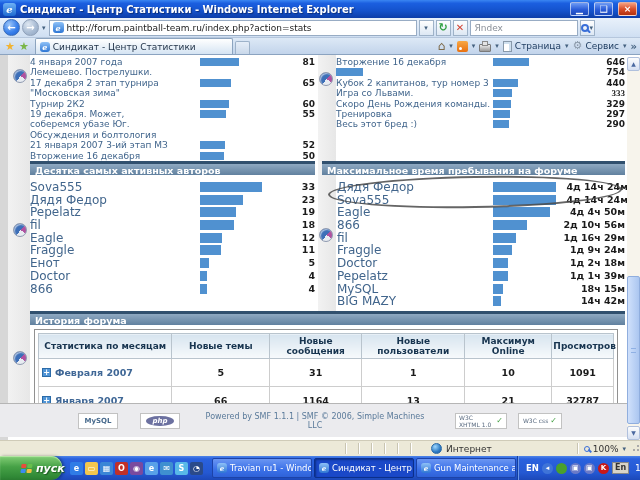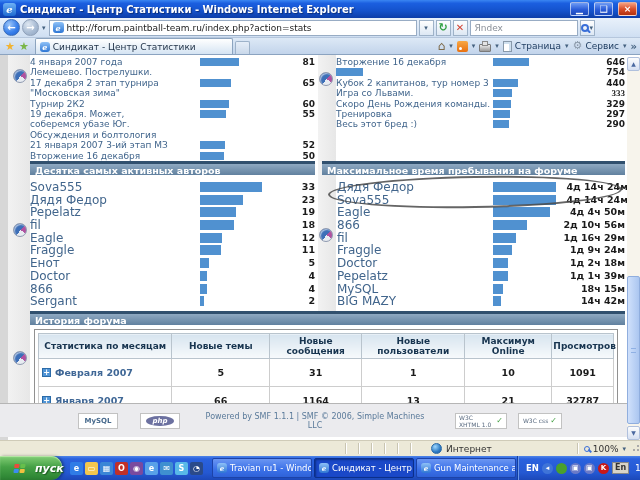--- a/index.html
+++ b/index.html
@@ -157,22 +157,22 @@
   .minimag::after{content:"";position:absolute;width:4px;height:1.5px;background:#3a6fd8;
     transform:rotate(45deg);right:-3px;bottom:-1px}
   .grip{width:8px;height:8px;margin-right:1px;
     background:radial-gradient(circle at 7px 1px,#aaa 1px,transparent 1.4px),
                radial-gradient(circle at 7px 5px,#aaa 1px,transparent 1.4px),
                radial-gradient(circle at 3px 5px,#aaa 1px,transparent 1.4px)}
 
   
   .taskbar{position:absolute;top:456px;left:0;width:640px;height:24px;
     background:linear-gradient(#4f86e8 0%,#2a62de 12%,#2458d2 70%,#1c48b8 100%);display:flex;align-items:center}
-  .startbtn{height:24px;width:62px;border-radius:0 11px 11px 0;display:flex;align-items:center;gap:10px;
-    padding:0 8px 0 14px;background:linear-gradient(#83cf76,#46a146 45%,#318a37 85%,#2a7c30);
+  .startbtn{height:24px;width:62px;border-radius:0 11px 11px 0;display:flex;align-items:center;gap:4px;
+    padding:0 8px 0 21px;background:linear-gradient(#83cf76,#46a146 45%,#318a37 85%,#2a7c30);
     box-shadow:inset 0 1px 1px #b8e8a8,2px 0 3px rgba(0,0,0,.35)}
   .flag{display:grid;grid-template-columns:5px 5px;grid-template-rows:4px 4px;gap:1px;transform:skewX(-8deg)}
   .flag span{border-radius:1px}
   .start-label{color:#fff;font-weight:bold;font-style:italic;font-size:11px;text-shadow:1px 1px 1px #1d5a22}
   .ql{display:flex;align-items:center;gap:2px;padding:0 4px;margin-left:4px}
   .qlicon{width:13px;height:13px;border-radius:2px;display:flex;align-items:center;justify-content:center;
     font-size:8px;font-weight:bold;color:#fff}
   .tb-sep{width:4px;height:18px;margin:0 2px;background:
     radial-gradient(circle at 2px 3px,#9db8ee 1px,transparent 1.3px),
     radial-gradient(circle at 2px 9px,#9db8ee 1px,transparent 1.3px),
@@ -420,27 +420,20 @@
             <span class="cbar" style="width: 7px; background: rgb(80, 145, 208);"></span>
           </span>
           <span class="cval" style="width: 30px;">4</span>
         </div>
         <div class="crow">
           <span class="clbl" style="width: 170px;">866</span>
           <span class="cbarwrap">
             <span class="cbar" style="width: 7px; background: rgb(80, 145, 208);"></span>
           </span>
           <span class="cval" style="width: 30px;">4</span>
-        </div>
-        <div class="crow">
-          <span class="clbl" style="width: 170px;">Sergant</span>
-          <span class="cbarwrap">
-            <span class="cbar" style="width: 4px; background: rgb(80, 145, 208);"></span>
-          </span>
-          <span class="cval" style="width: 30px;">2</span>
         </div>
       </div>
     <div id="timeChart" class="chart">
         <div class="crow">
           <span class="clbl" style="width: 156px;">Дядя Федор</span>
           <span class="cbarwrap">
             <span class="cbar" style="width: 63px; background: rgb(80, 145, 208);"></span>
           </span>
           <span class="cval" style="width: 72px;">4д 14ч 24м</span>
         </div>

